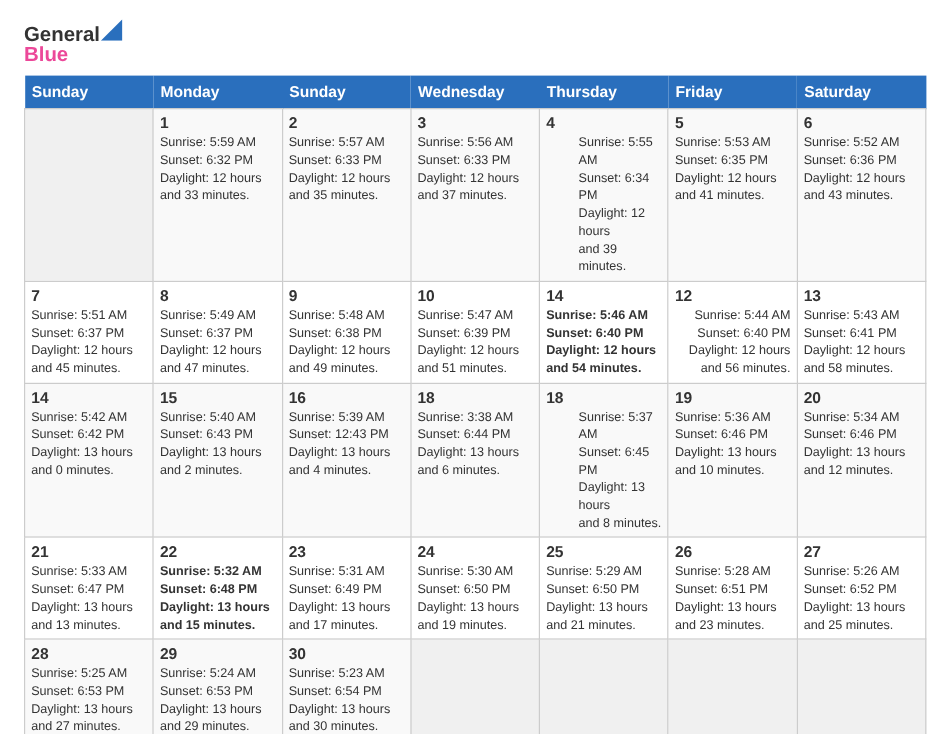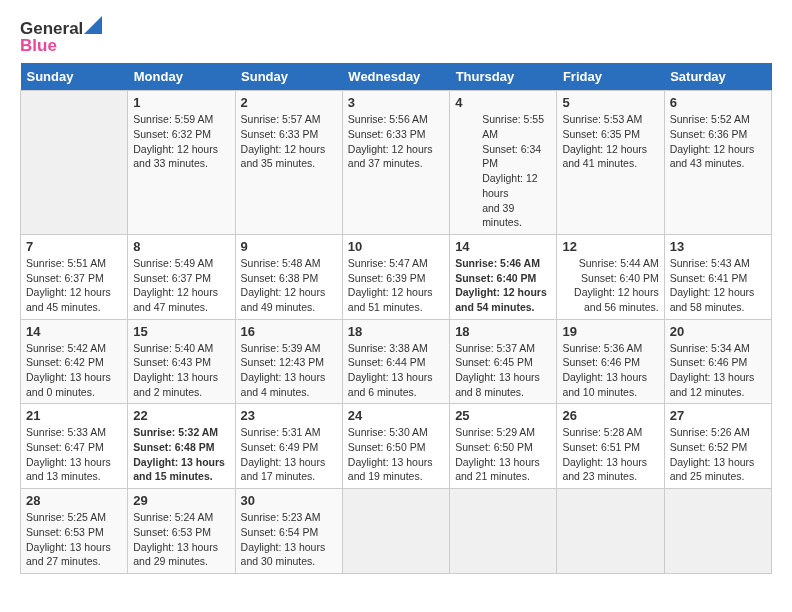--- a/index.html
+++ b/index.html
@@ -228,21 +228,21 @@
         </td>
         <td>
           <div class="day-number">18</div>
           <div class="day-info" style="white-space: pre-line;">Sunrise: 3:38 AM
 Sunset: 6:44 PM
 Daylight: 13 hours
 and 6 minutes.</div>
         </td>
         <td>
           <div class="day-number">18</div>
-          <div class="day-info" style="white-space: pre-line;">Sunrise: 5:37 AM
+          <div class="day-info" style="white-space: pre-line; margin-left: 27px;">Sunrise: 5:37 AM
 Sunset: 6:45 PM
 Daylight: 13 hours
 and 8 minutes.</div>
         </td>
         <td>
           <div class="day-number">19</div>
           <div class="day-info" style="white-space: pre-line;">Sunrise: 5:36 AM
 Sunset: 6:46 PM
 Daylight: 13 hours
 and 10 minutes.</div>

